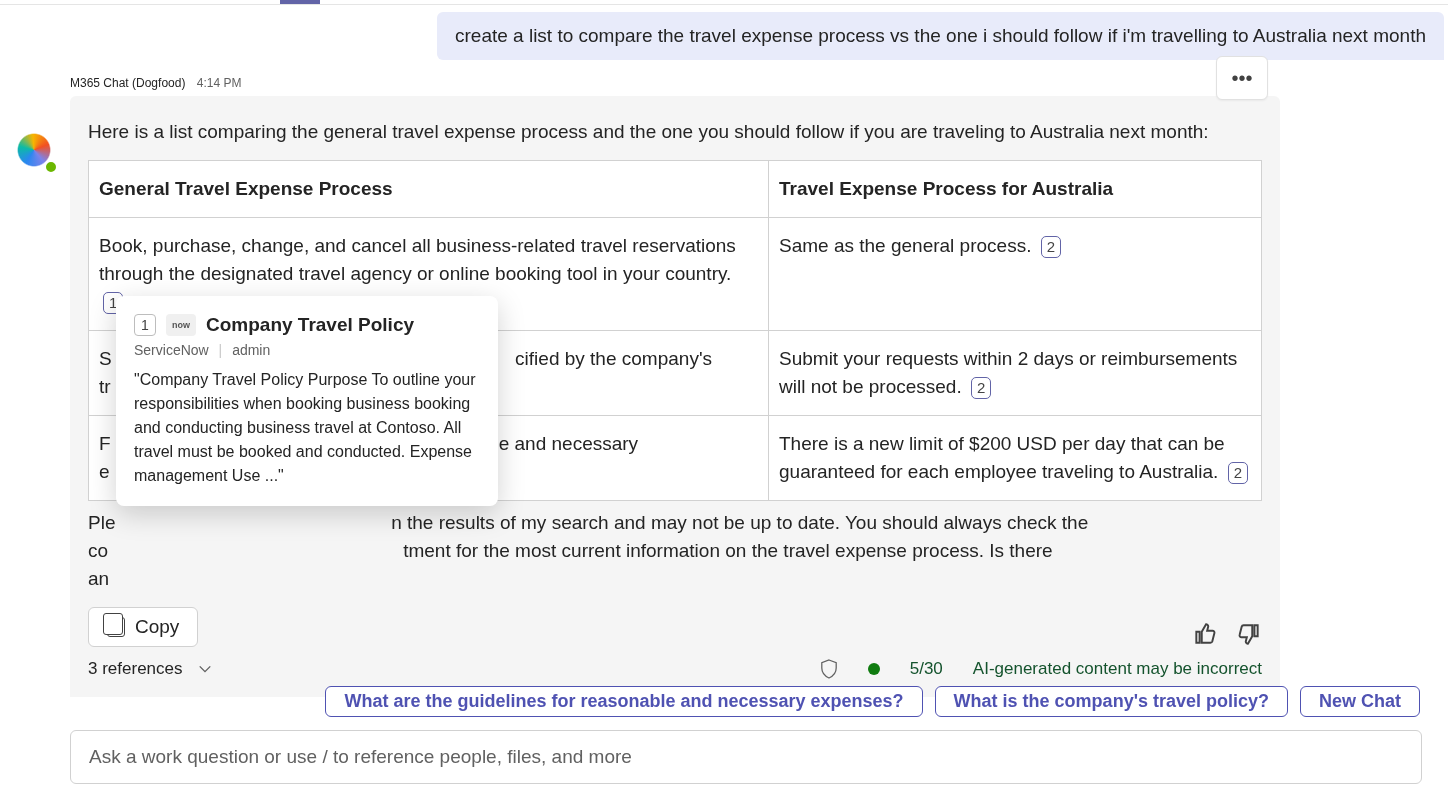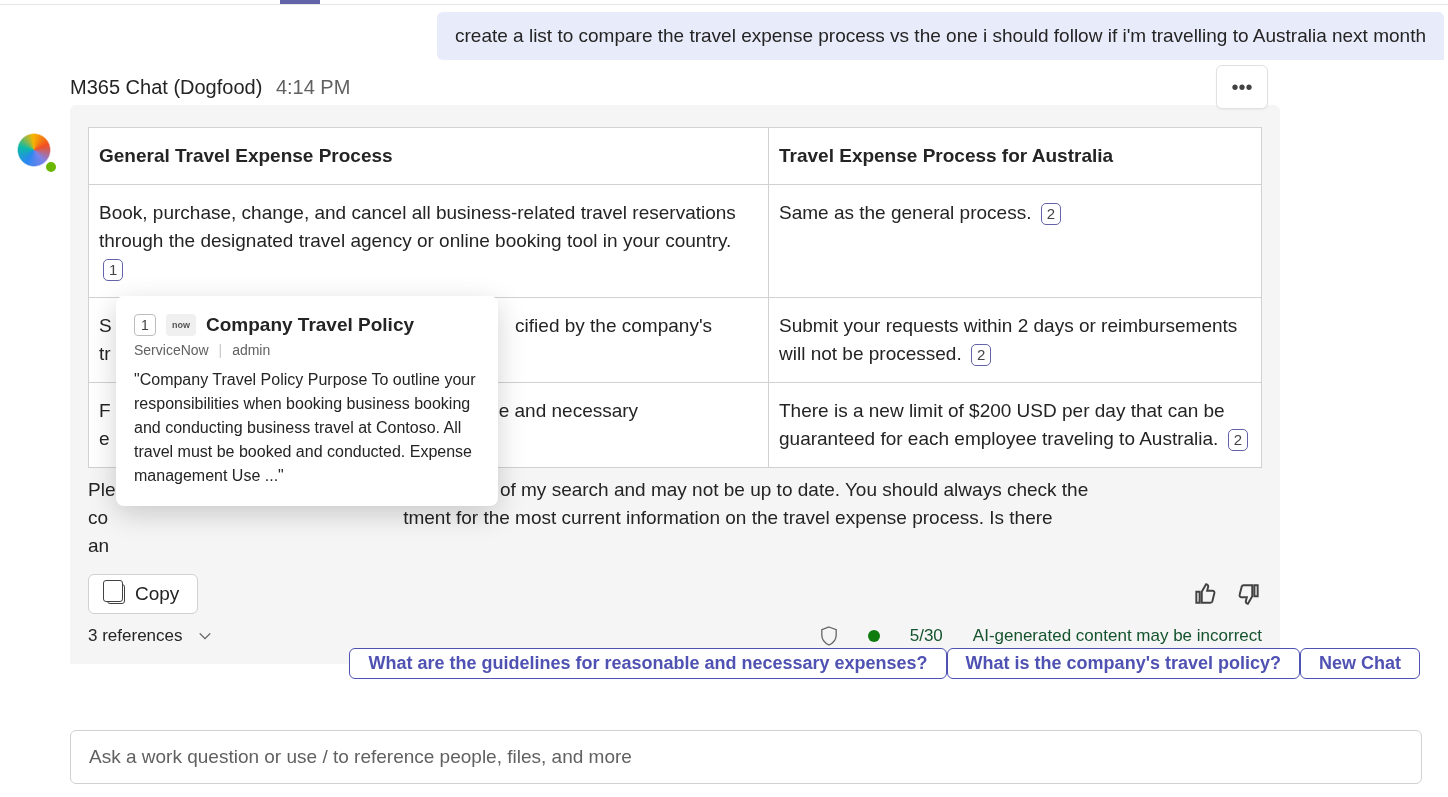--- a/index.html
+++ b/index.html
@@ -22,21 +22,21 @@
     background: conic-gradient(from 140deg,#7b83eb,#2a87f0,#0cbba6,#f7b500,#f25022,#7b83eb);
     -webkit-mask: radial-gradient(circle at 50% 50%, #000 55%, transparent 60%);
   }
   .avatar-presence {
     position: absolute; left: 44px; top: 160px;
     width: 14px; height: 14px; background: #6bb700;
     border: 2px solid #fff; border-radius: 50%;
   }
 
   .msg-area { position: absolute; left: 70px; top: 76px; width: 1210px; }
-  .msg-header { font-size: 20px; color: #242424; margin-bottom: 6px; }
+  .msg-header { font-size: 12px; color: #242424; margin-bottom: 6px; }
   .msg-header .time { color: #616161; margin-left: 8px; }
 
   .msg-card {
     background: #f5f5f5; border-radius: 6px 6px 6px 0;
     padding: 22px 18px 18px 18px; position: relative;
   }
   .more-btn {
     position: absolute; right: 12px; top: -40px;
     width: 52px; height: 44px; background: #fff;
     border: 1px solid #e1e1e1; border-radius: 6px;
@@ -58,21 +58,21 @@
     display: inline-flex; align-items: center; justify-content: center;
     min-width: 20px; height: 22px; padding: 0 5px;
     border: 1.5px solid #6264a7; border-radius: 5px;
     font-size: 15px; color: #444; background: #fff;
     vertical-align: baseline; margin-left: 4px; cursor: pointer;
   }
 
   .note { font-size: 19px; line-height: 28px; margin-top: 8px; }
 
   .actions-row {
-    display: flex; align-items: center; margin-top: 14px;
+    display: flex; align-items: flex-end; margin-top: 14px;
     justify-content: space-between;
     gap: 12px;
   }
   .copy-btn {
     display: inline-flex; align-items: center; gap: 10px;
     background: #fff; border: 1px solid #d1d1d1; border-radius: 6px;
     padding: 8px 18px; font-size: 19px; color: #242424; cursor: pointer;
   }
   .copy-icon { width: 18px; height: 20px; border: 1.8px solid #424242; border-radius: 3px; position: relative; }
   .copy-icon::before { content:""; position:absolute; left:-5px; top:-5px; width:18px; height:20px; border:1.8px solid #424242; border-radius:3px; background:#fff; }
@@ -85,22 +85,22 @@
     display: flex; align-items: center; margin-top: 12px;
     justify-content: space-between; font-size: 17px;
   }
   .refs-toggle { color: #242424; cursor: pointer; display: inline-flex; align-items: center; gap: 15px; }
   .chev { width: 14px; height: 14px; }
   .footer-right { display: flex; align-items: center; gap: 30px; color: #14532d; }
   .shield { width: 18px; height: 20px; }
   .dot { width: 12px; height: 12px; background: #107c10; border-radius: 50%; display: inline-block; }
 
   .suggestions {
-    position: absolute; right: 28px; top: 648px;
-    display: flex; 
+    position: absolute; right: 28px; top: 686px;
+    display: flex; gap: 12px;
   }
   .sugg {
     border: 1.5px solid #4f52b2; color: #4f52b2; background: #fff;
     border-radius: 6px; padding: 4px 18px; font-size: 18px; cursor: pointer;
     font-weight: 600;
   }
 
   .input-bar {
     position: absolute; left: 70px; right: 26px; top: 730px;
     height: 54px; border: 1px solid #d1d1d1; border-radius: 6px;
@@ -156,20 +156,21 @@
   <div class="msg-header">
     <span style="font-weight:400;">M365 Chat (Dogfood)</span>
     <span class="time">4:14 PM</span>
   </div>
 
   <div class="msg-card">
     <div class="more-btn">
       <span>•••</span>
     </div>
 
+    <div class="intro">Here is a list comparing the general travel expense process and the one you should follow if you are traveling to Australia next month:</div>
 
     <table class="cmp">
       <thead>
         <tr>
           <th style="width:680px">General Travel Expense Process</th>
           <th>Travel Expense Process for Australia</th>
         </tr>
       </thead>
       <tbody>
         <tr>

